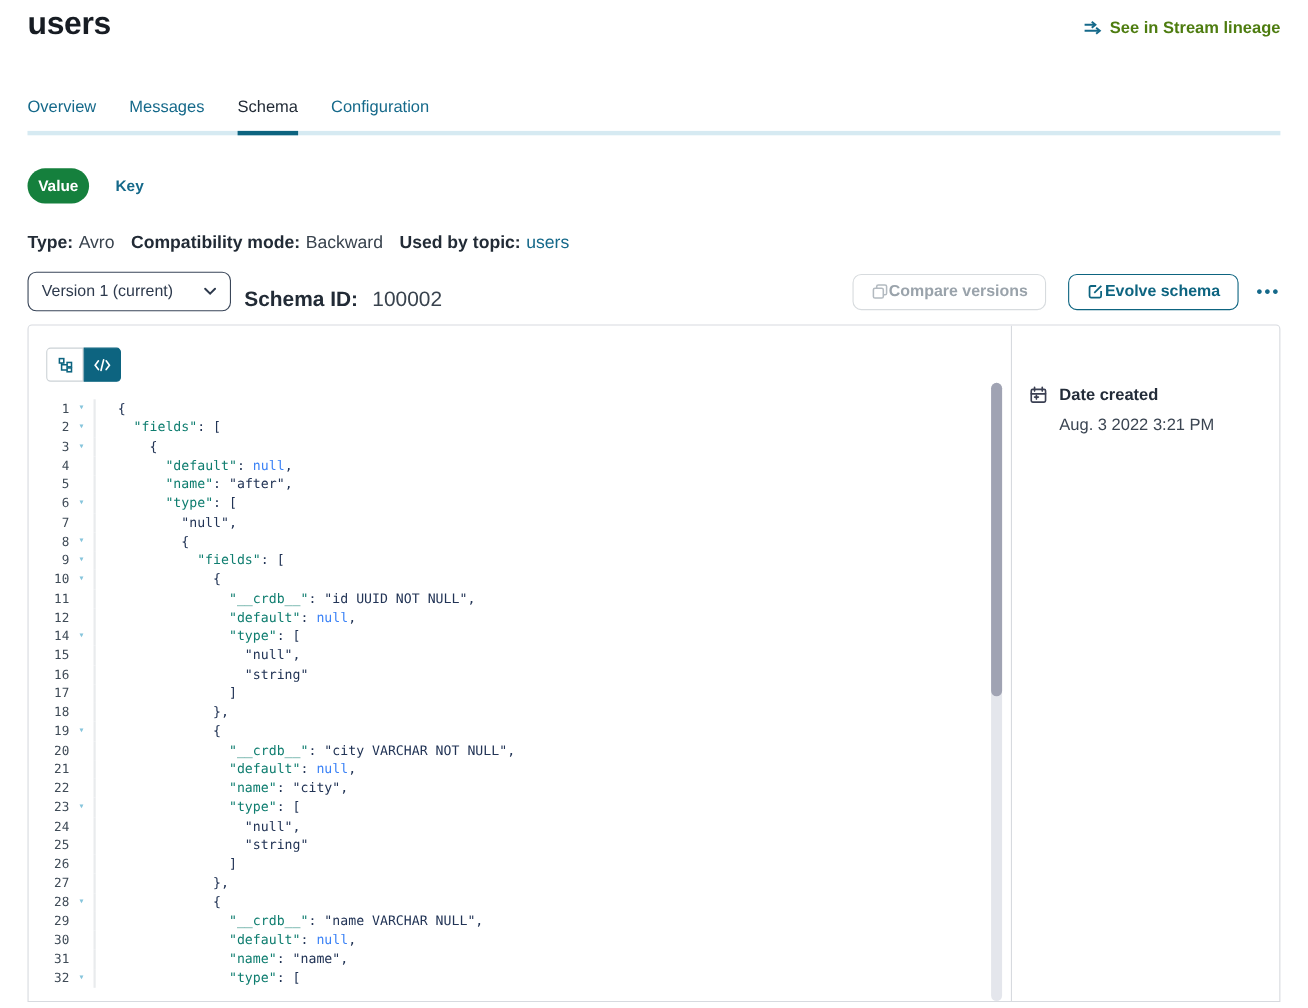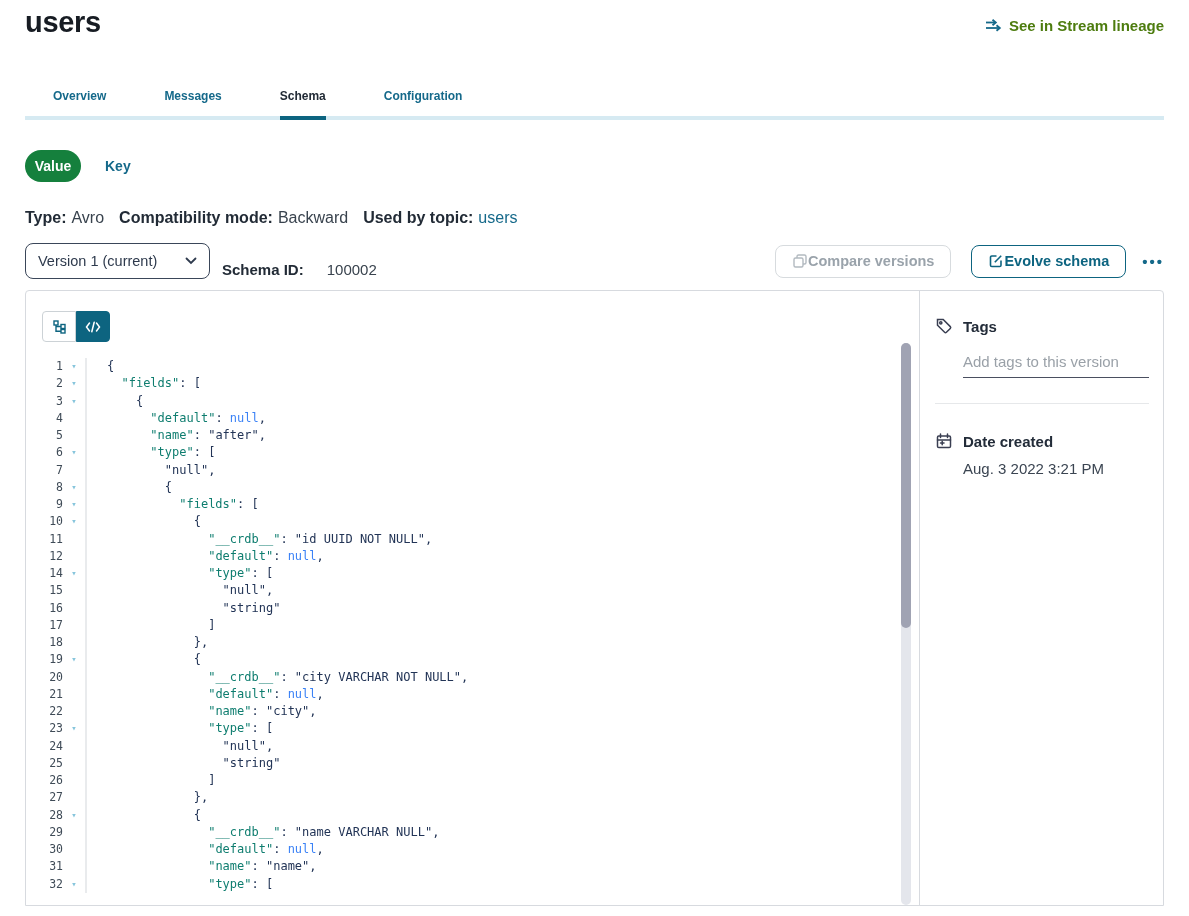--- a/index.html
+++ b/index.html
@@ -8,42 +8,42 @@
   .page { padding:0 25px; }
 
   
   .header-row { display:flex; justify-content:space-between; align-items:flex-start; margin-top:6px; }
   .page-title { font-size:29px; font-weight:800; color:#171c23; letter-spacing:-0.3px; }
   .lineage-link { display:flex; align-items:center; gap:7px; margin-top:10px;
     color:#4d7c0f; font-size:15px; font-weight:700; cursor:pointer; }
 
   
   .tabbar { display:flex; margin-top:50px; border-bottom:4px solid #d6eaf2; }
-  .tab { font-size:12px; font-weight:700; color:#15698a; padding-bottom:13px; margin-right:30px; cursor:pointer;margin-left:28px; }
+  .tab { font-size:15px; font-weight:400; color:#15698a; padding-bottom:13px; margin-right:30px; cursor:pointer; }
   .tab.active { color:#222b36; border-bottom:4px solid #0d6480; margin-bottom:-4px; }
 
   
   .vk-row { display:flex; align-items:center; margin-top:30px; }
   .value-btn { background:#15803d; color:#fff; font-size:14px; font-weight:600;
     border:none; border-radius:16px; width:56px; height:32px; cursor:pointer; }
   .key-link { color:#15698a; font-size:14px; font-weight:600; margin-left:24px; cursor:pointer; }
 
   
   .meta-row { display:flex; gap:15px; margin-top:27px; font-size:16px; }
   .meta-pair { display:flex; gap:5px; }
   .meta-label { font-weight:700; color:#222b36; }
   .meta-value { color:#39434e; }
   .meta-link { color:#15698a; cursor:pointer; }
 
   
   .version-row { display:flex; align-items:center; margin-top:16px; }
   .version-select { width:185px; height:36px; border:1px solid #3a4659; border-radius:8px;
     display:flex; align-items:center; justify-content:space-between; padding:0 12px;
     font-size:14.5px; color:#2e3a4d; cursor:pointer; background:#fff; }
-  .schema-id { display:flex; gap:23px; margin-left:12px; font-size:15px;margin-top:16px; }
+  .schema-id { display:flex; gap:13px; margin-left:12px; font-size:19px;margin-top:16px; }
   .right-actions { margin-left:auto; display:flex; align-items:center; }
   .btn { height:33px; border-radius:8px; background:#fff; font-size:14.5px;
     display:flex; align-items:center; gap:0; padding:0 16px; cursor:pointer; }
   .btn-disabled { border:1px solid #d7dbde; color:#9aa3ab; font-weight:600; cursor:default; }
   .btn-primary-outline { border:1.5px solid #0d6480; color:#0d6480; font-weight:700; margin-left:20px; }
   .more-btn { color:#15698a; font-weight:900; font-size:15px; letter-spacing:2px; margin-left:16px; cursor:pointer; }
 
   
   .panel { margin-top:11px; height:616px; border:1px solid #d7dadf; border-radius:4px 4px 0 0;
     display:flex; overflow:hidden; }
@@ -349,35 +349,20 @@
           </div>
         </div>
 
       <div class="scroll-track">
         <div class="scroll-thumb"></div>
       </div>
     </div>
 
     <div class="side-pane">
 
-      <div>
-        <div class="side-header">
-          <span class="side-icon">
-            <svg width="18" height="18" viewBox="0 0 18 18" fill="none" stroke="#3a3f52" stroke-width="1.5">
-              <path d="M2.5 2.5 H8.2 L15.3 9.6 A1.3 1.3 0 0 1 15.3 11.4 L11.4 15.3 A1.3 1.3 0 0 1 9.6 15.3 L2.5 8.2 Z"></path>
-              <circle cx="5.8" cy="5.8" r="1.1"></circle>
-            </svg>
-          </span>
-          <span class="side-title">Tags</span>
-        </div>
-        <div class="tags-input-wrap">
-          <input class="tags-input" type="text" placeholder="Add tags to this version" style="">
-        </div>
-        <hr class="side-divider">
-      </div>
 
 
       <div class="side-section">
         <div class="side-header">
           <span class="side-icon">
             <svg width="18" height="18" viewBox="0 0 18 18" fill="none" stroke="#3a3f52" stroke-width="1.5" stroke-linecap="round">
               <rect x="2.5" y="4" width="13" height="11.5" rx="1.3"></rect>
               <path d="M5.5 2 V5.5 M12.5 2 V5.5 M2.5 8 H15.5"></path>
               <path d="M5.5 11 H9 M7.2 9.3 V12.8"></path>
             </svg>

